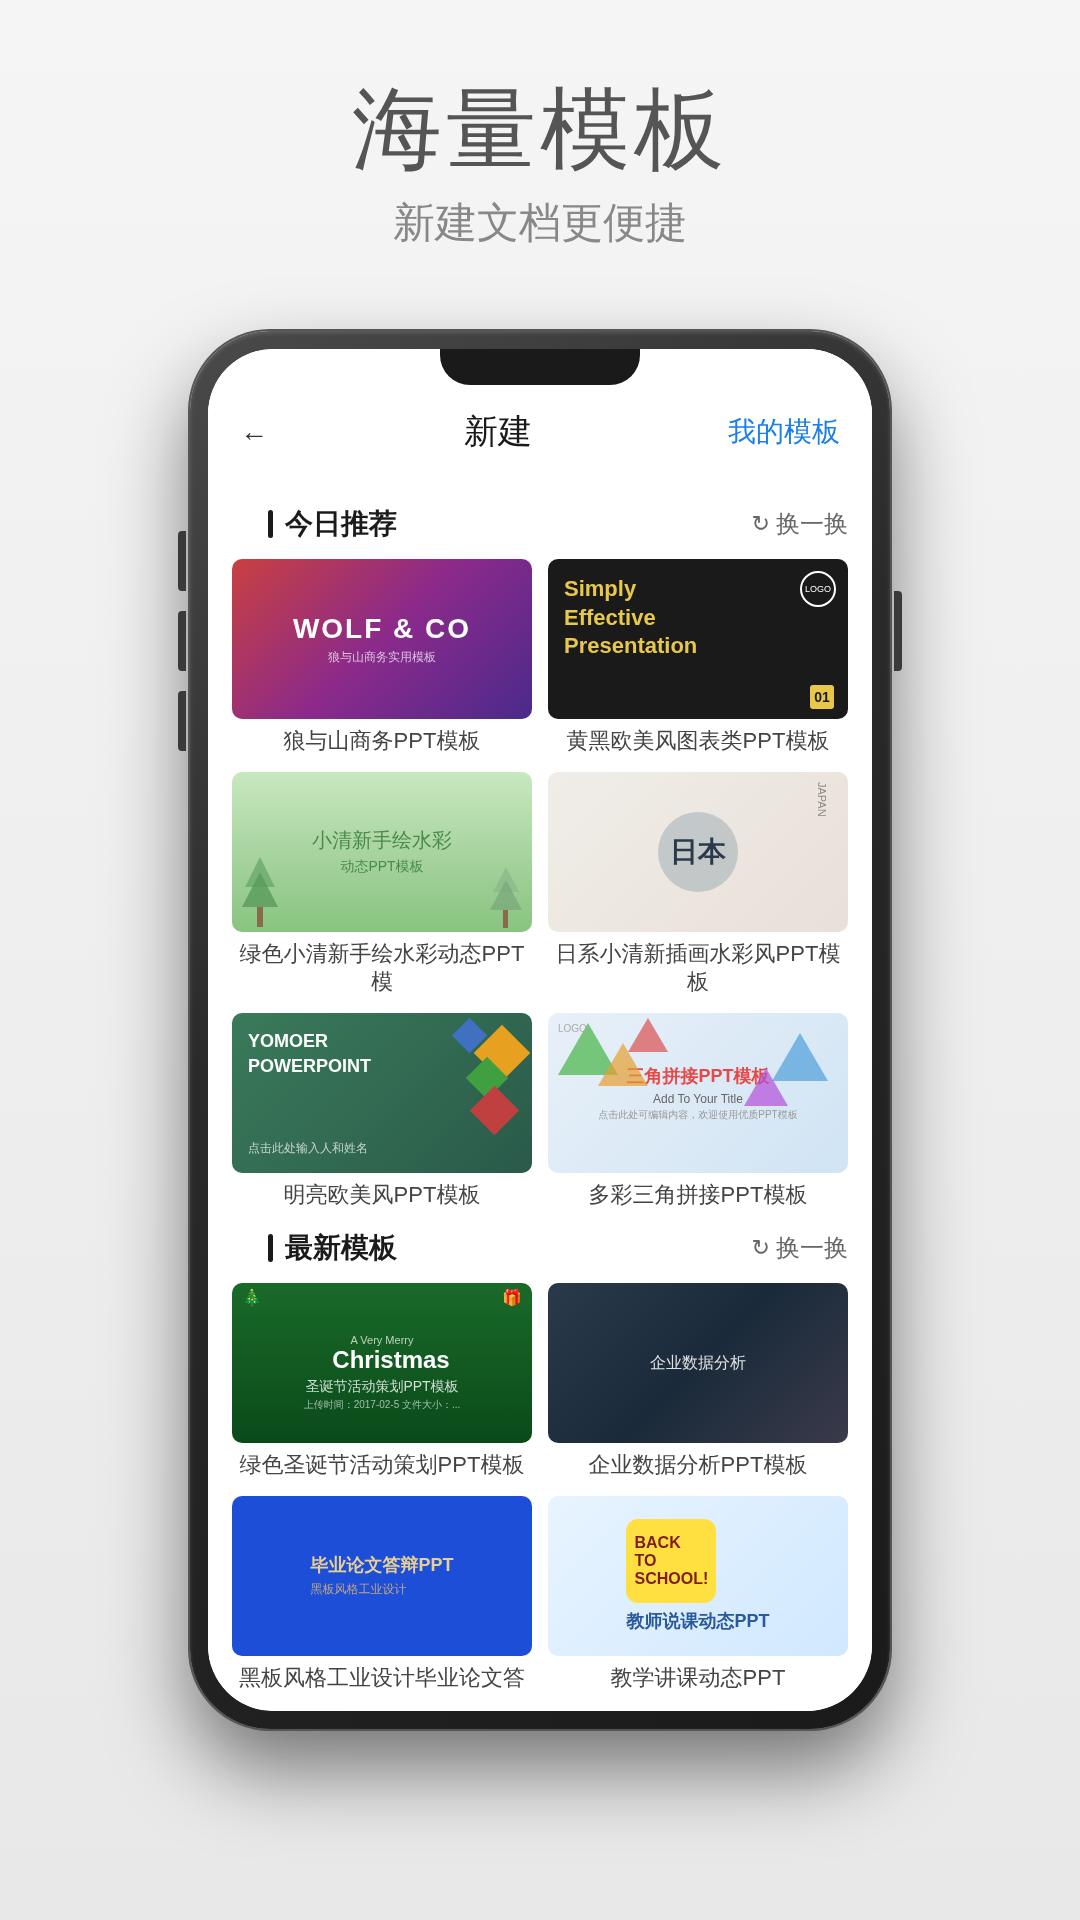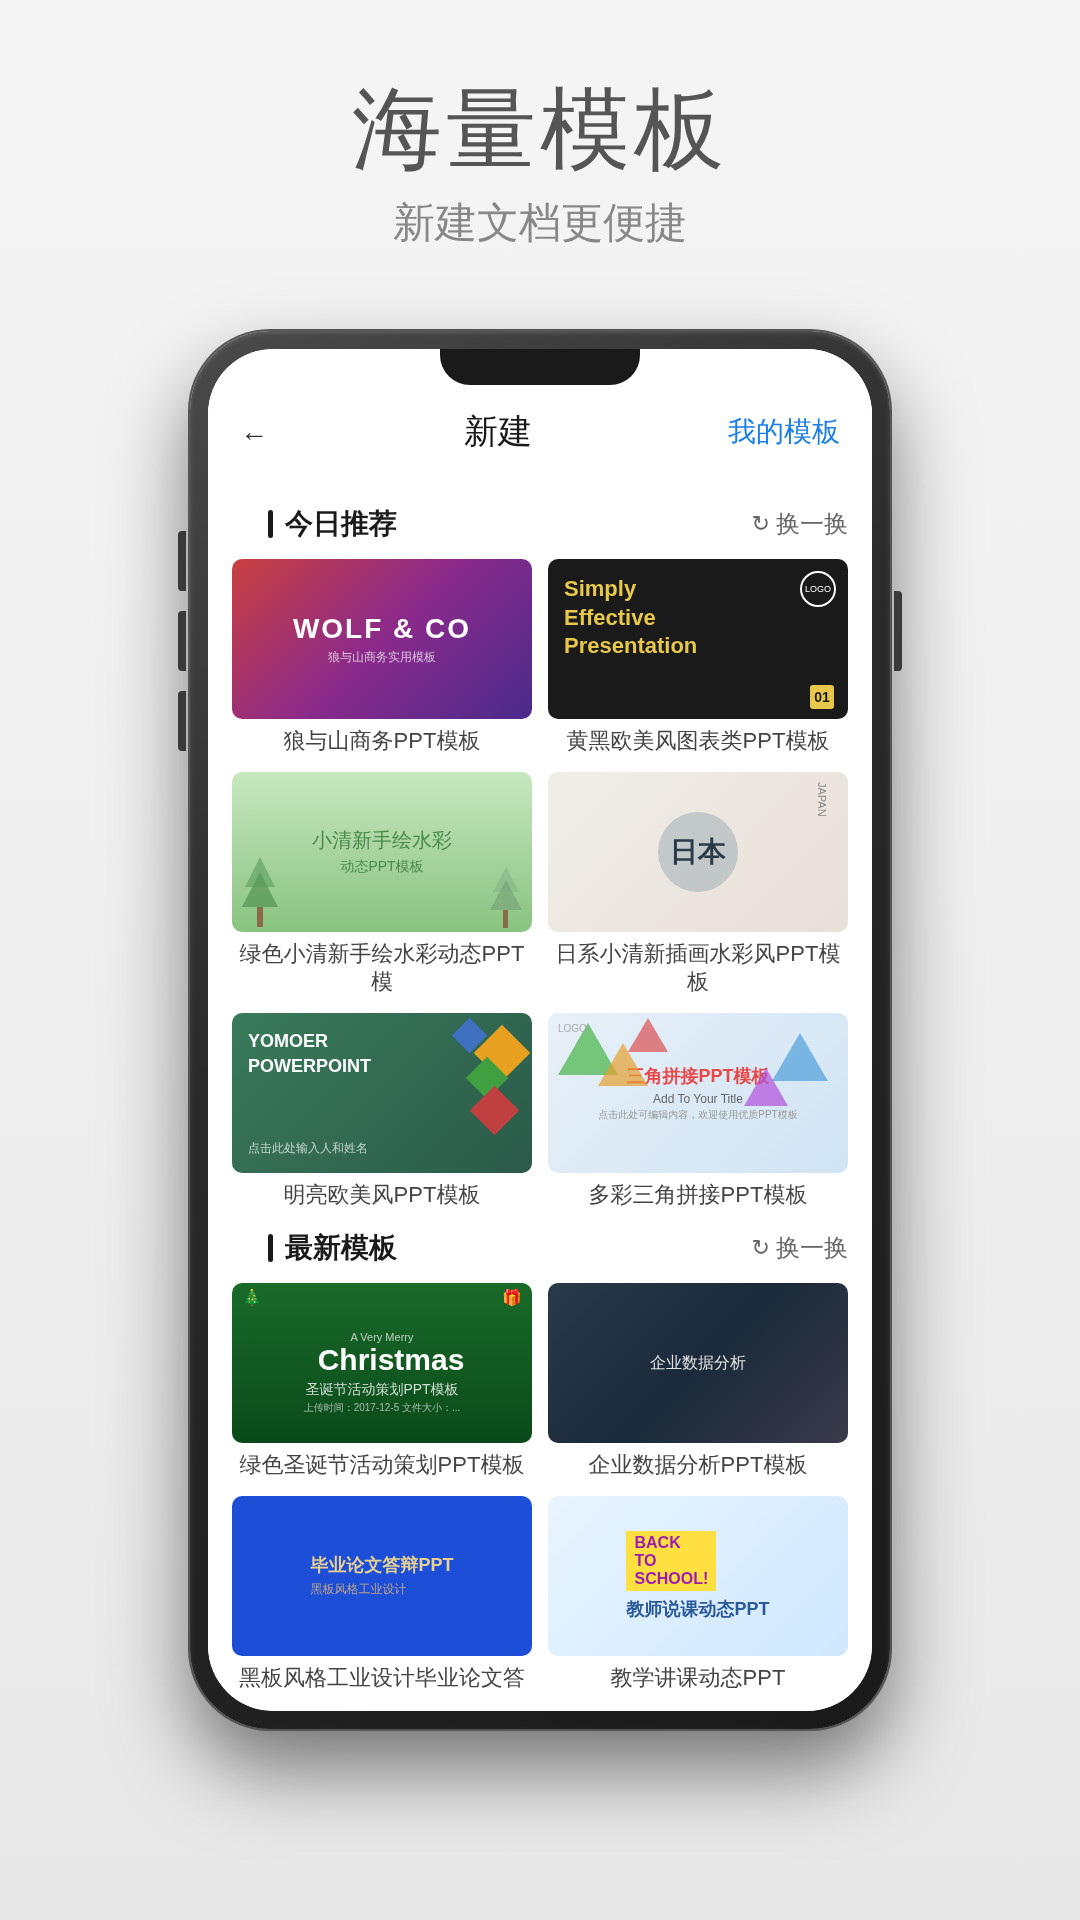--- a/index.html
+++ b/index.html
@@ -379,21 +379,21 @@
       background: linear-gradient(180deg, #1a6a2a 0%, #0a4a1a 100%);
       display: flex;
       flex-direction: column;
       align-items: center;
       justify-content: center;
       padding: 10px;
       position: relative;
     }
     .christmas-title {
       color: #fff;
-      font-size: 30px;
+      font-size: 24px;
       font-weight: 700;
       text-align: center;
       margin-left: 18px;
     }
     .christmas-sub {
       font-size: 14px;
       color: rgba(255,255,255,0.8);
       text-align: center;
       margin-top: 4px;
     }
@@ -608,21 +608,21 @@
 
           <div class="template-grid">
 
             <div class="template-card">
               <div class="template-thumb thumb-christmas">
                 <span class="christmas-decor" style="left:10px;">🎄</span>
                 <span class="christmas-decor" style="right:10px;">🎁</span>
                 <div style="font-size:11px;color:rgba(255,255,255,0.7);margin-top:20px;">A Very Merry</div>
                 <div class="christmas-title">Christmas</div>
                 <div class="christmas-sub">圣诞节活动策划PPT模板</div>
-                <div class="christmas-desc">上传时间：2017-12-5    文件大小：...</div>
+                <div class="christmas-desc">上传时间：2017-02-5    文件大小：...</div>
               </div>
               <div class="template-label">绿色圣诞节活动策划PPT模板</div>
             </div>
 
             <div class="template-card">
               <div class="template-thumb thumb-data">
                 <div class="data-title">企业数据分析</div>
               </div>
               <div class="template-label">企业数据分析PPT模板</div>
             </div>
@@ -633,21 +633,21 @@
                   <div class="blackboard-text">毕业论文答辩PPT</div>
                   <span class="blackboard-sub">黑板风格工业设计</span>
                 </div>
               </div>
               <div class="template-label">黑板风格工业设计毕业论文答</div>
             </div>
 
             <div class="template-card">
               <div class="template-thumb thumb-school">
                 <div>
-                  <div style="font-size:16px;font-weight:800;color:#a21caf;background:#ffe040;padding:3px 8px;border-radius:0;display:inline-block;margin-bottom:6px;">BACK<br>TO<br>SCHOOL!</div>
+                  <div style="font-size:16px;font-weight:800;color:#7f1d1d;background:#ffe040;padding:15px 8px;border-radius:12px;display:inline-block;margin-bottom:6px;">BACK<br>TO<br>SCHOOL!</div>
                   <div class="school-text">教师说课动态PPT</div>
                 </div>
               </div>
               <div class="template-label">教学讲课动态PPT</div>
             </div>
 
           </div>
 
         </div>
       </div>

